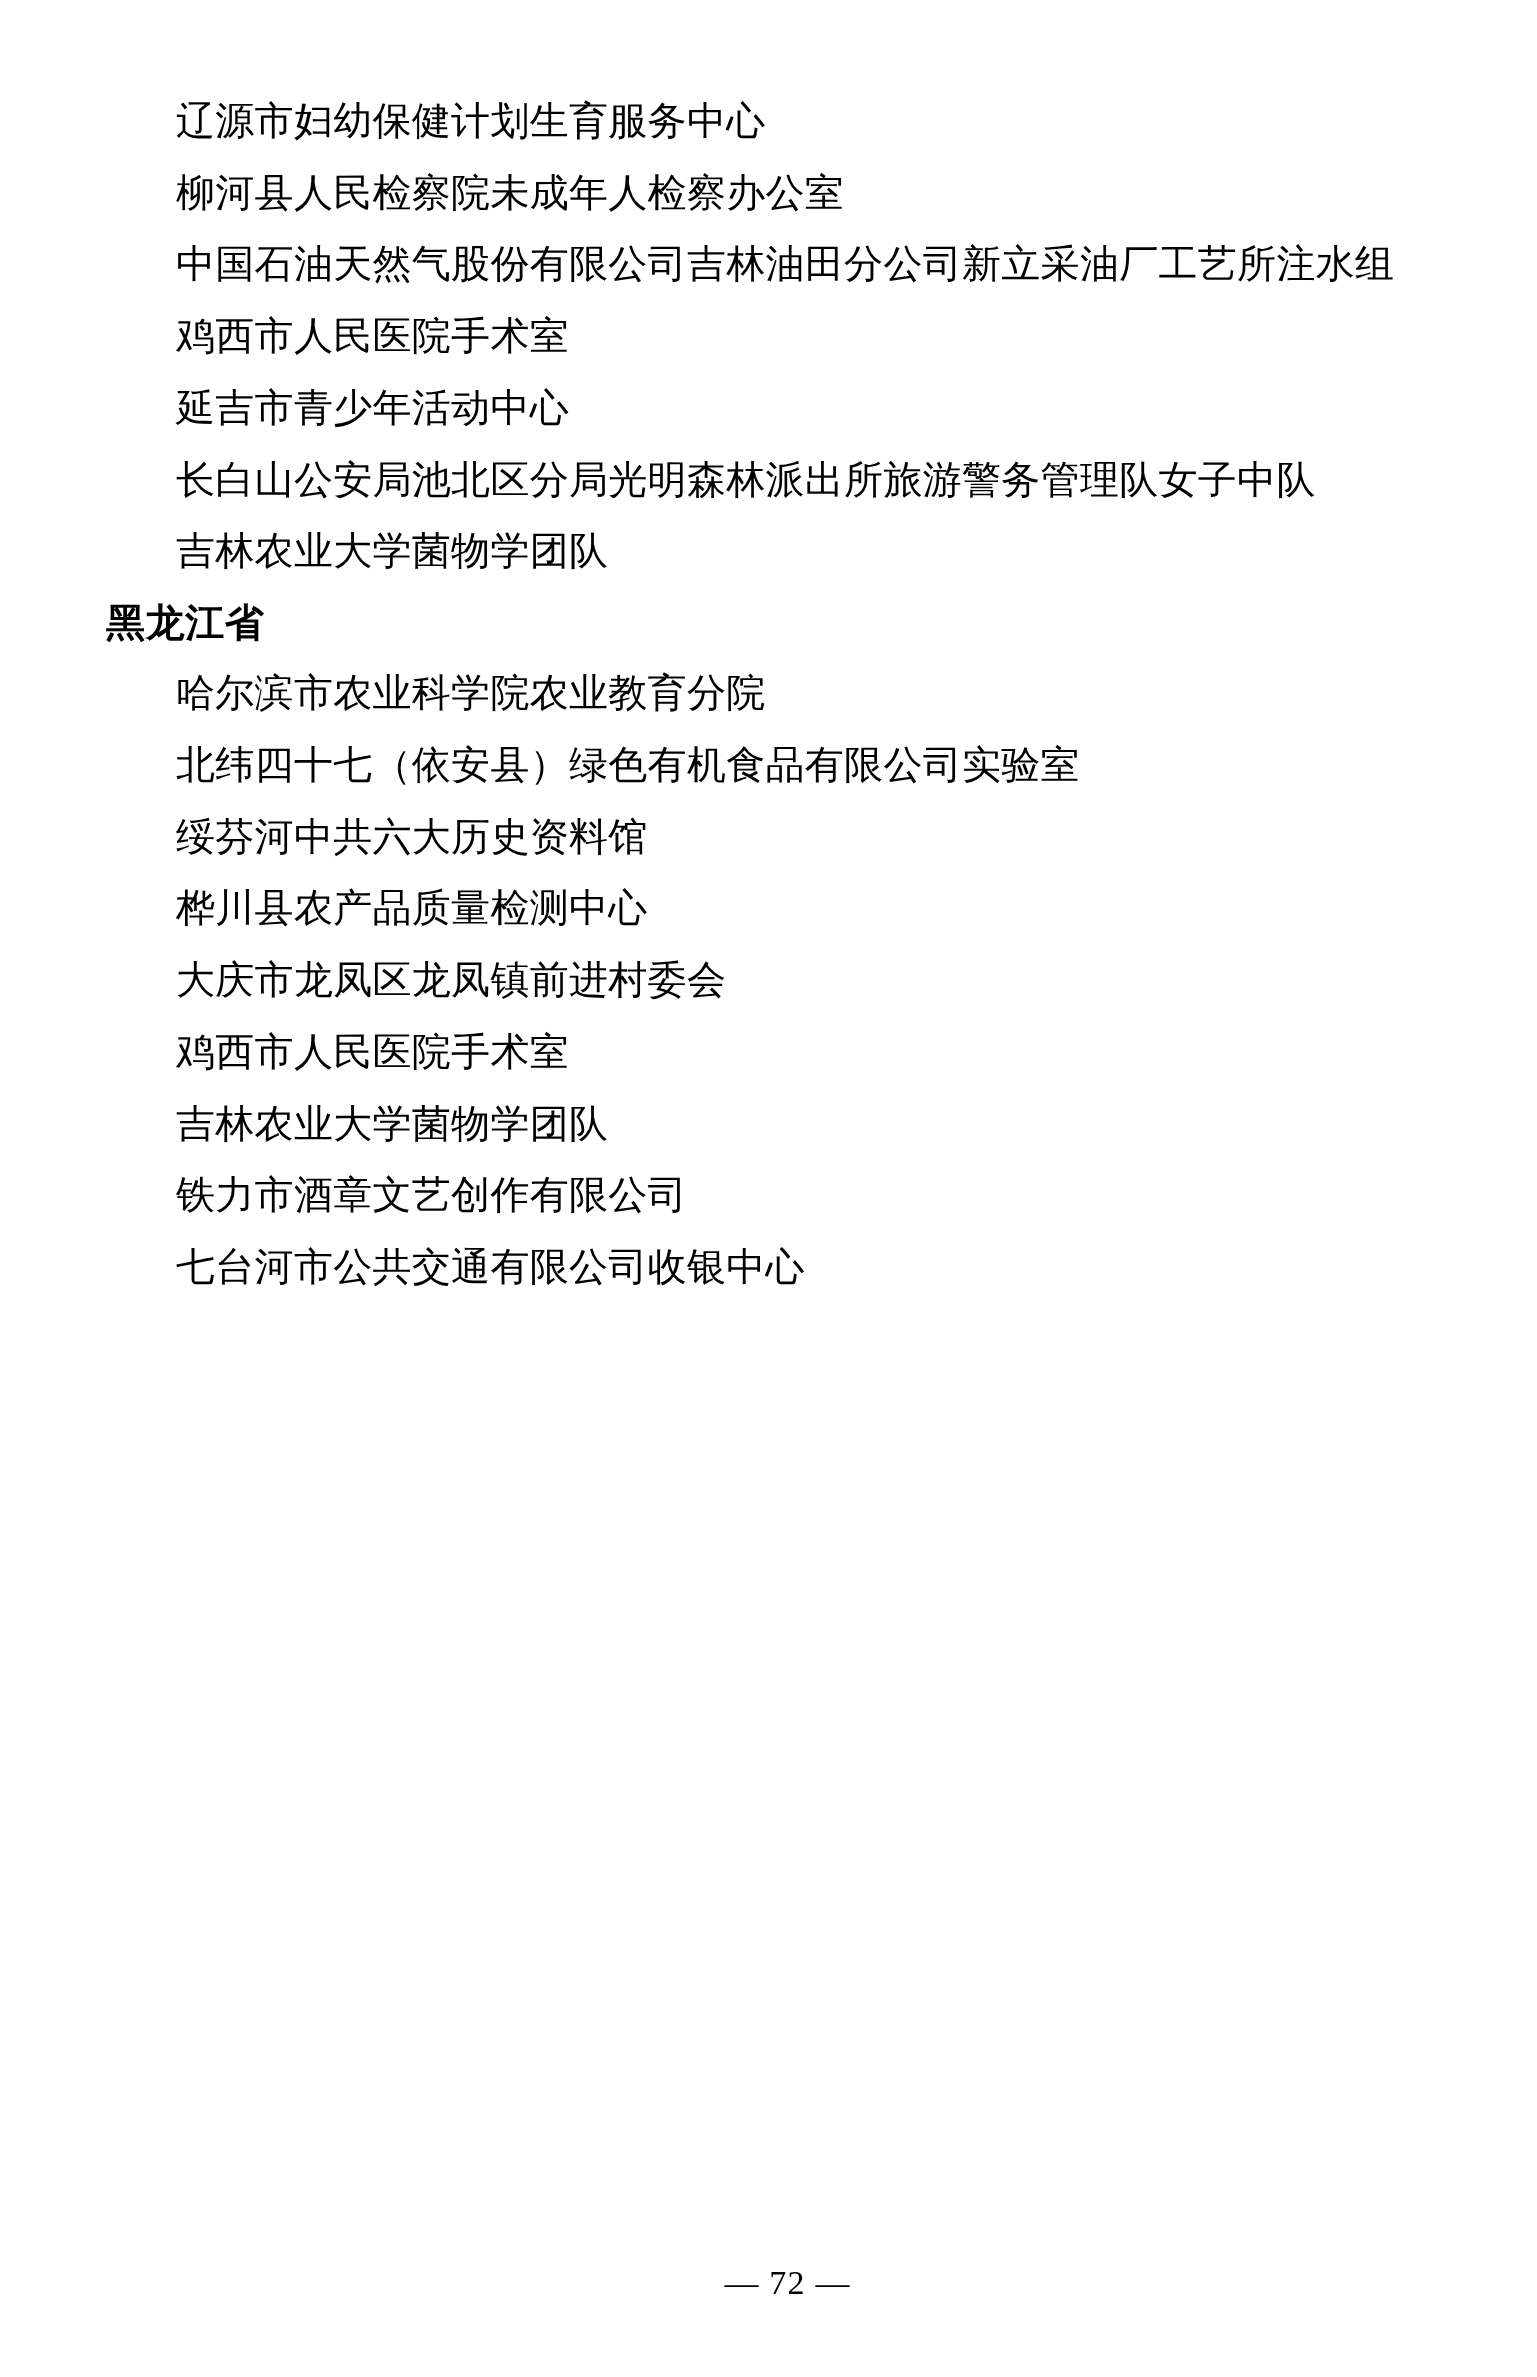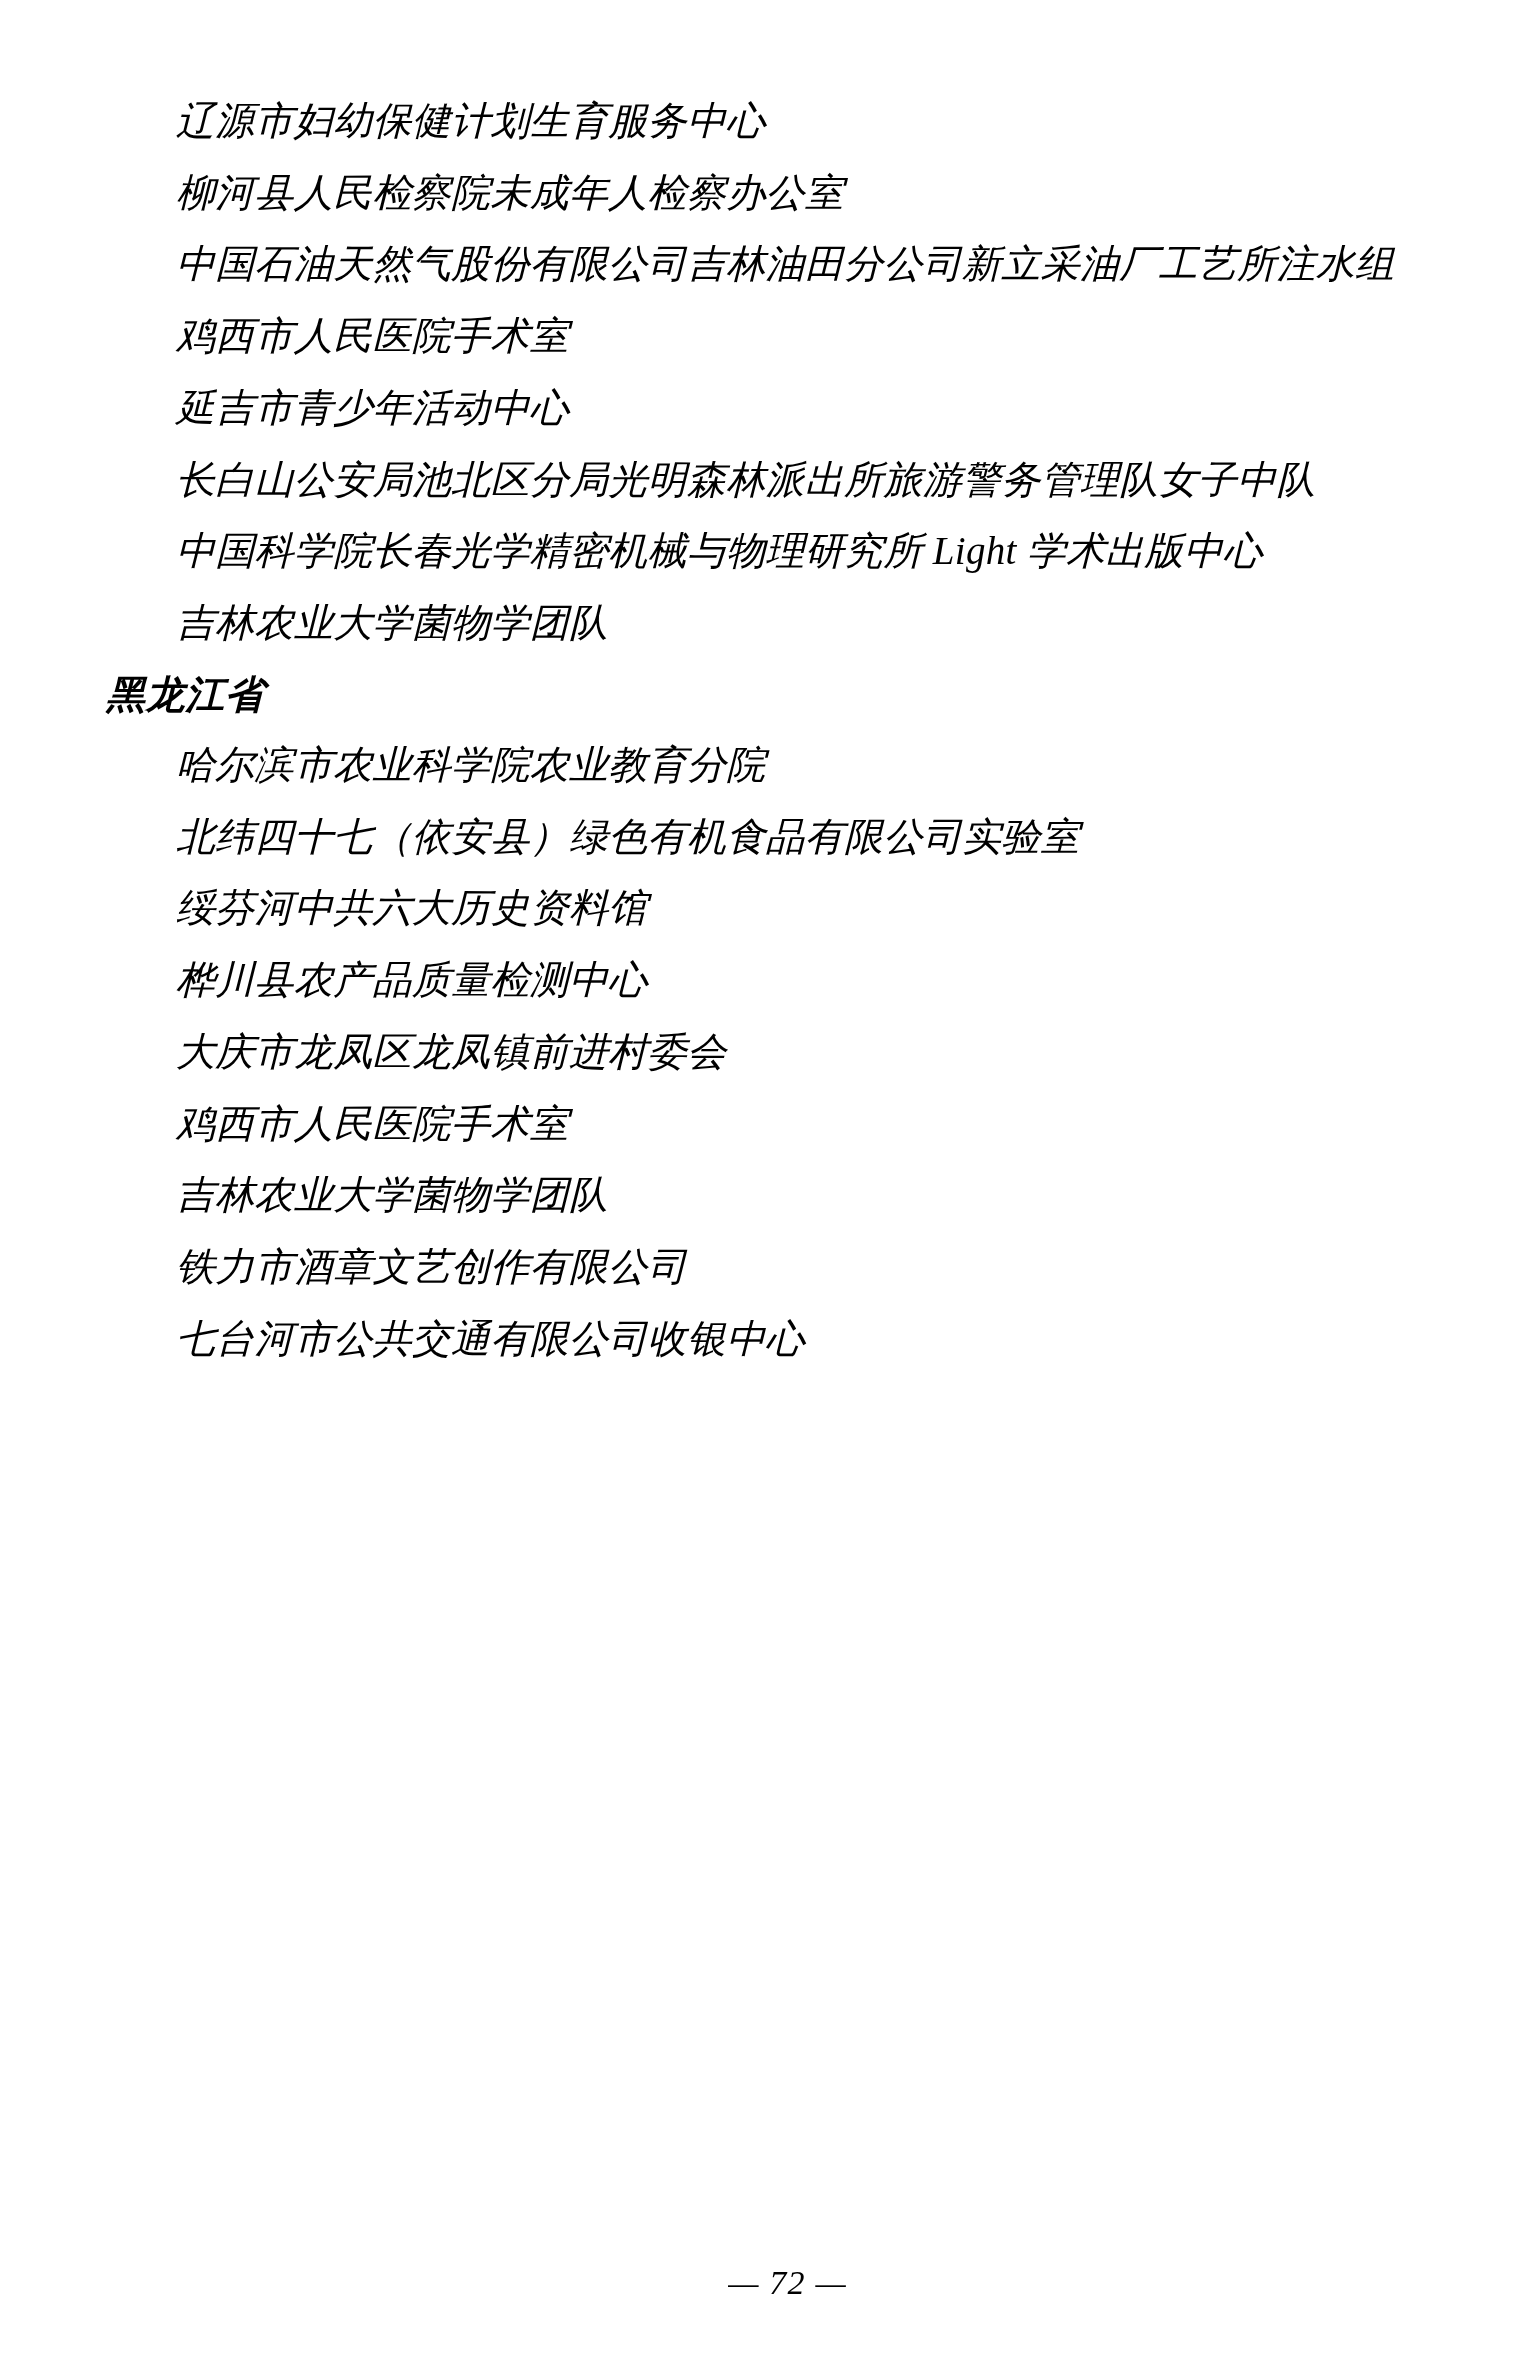--- a/index.html
+++ b/index.html
@@ -12,21 +12,20 @@
     color: #000000;
   }
   .page {
     position: relative;
     width: 1537px;
     height: 2377px;
     box-sizing: border-box;
     padding: 94px 106px 0 106px;
     background: #ffffff;
     overflow: hidden;
-    font-style: italic;
   }
   .content {
     width: 100%;
   }
   .entry {
     font-size: 39px;
     line-height: 1.39;
     margin: 0 0 17.5px 0;
     text-indent: 35px;
     letter-spacing: 0.3px;
@@ -58,21 +57,20 @@
 
 <div class="page">
   <div class="content">
 
     <p class="entry">辽源市妇幼保健计划生育服务中心</p>
     <p class="entry">柳河县人民检察院未成年人检察办公室</p>
     <p class="entry">中国石油天然气股份有限公司吉林油田分公司新立采油厂工艺所注水组</p>
     <p class="entry">鸡西市人民医院手术室</p>
     <p class="entry">延吉市青少年活动中心</p>
     <p class="entry">长白山公安局池北区分局光明森林派出所旅游警务管理队女子中队</p>
-    <p class="entry">中国科学院长春光学精密机械与物理研究所 Light 学术出版中心</p>
     <p class="entry">吉林农业大学菌物学团队</p>
 
     <h2 class="section-title">黑龙江省</h2>
 
     <p class="entry">哈尔滨市农业科学院农业教育分院</p>
     <p class="entry">北纬四十七（依安县）绿色有机食品有限公司实验室</p>
     <p class="entry">绥芬河中共六大历史资料馆</p>
     <p class="entry">桦川县农产品质量检测中心</p>
     <p class="entry">大庆市龙凤区龙凤镇前进村委会</p>
     <p class="entry">鸡西市人民医院手术室</p>

